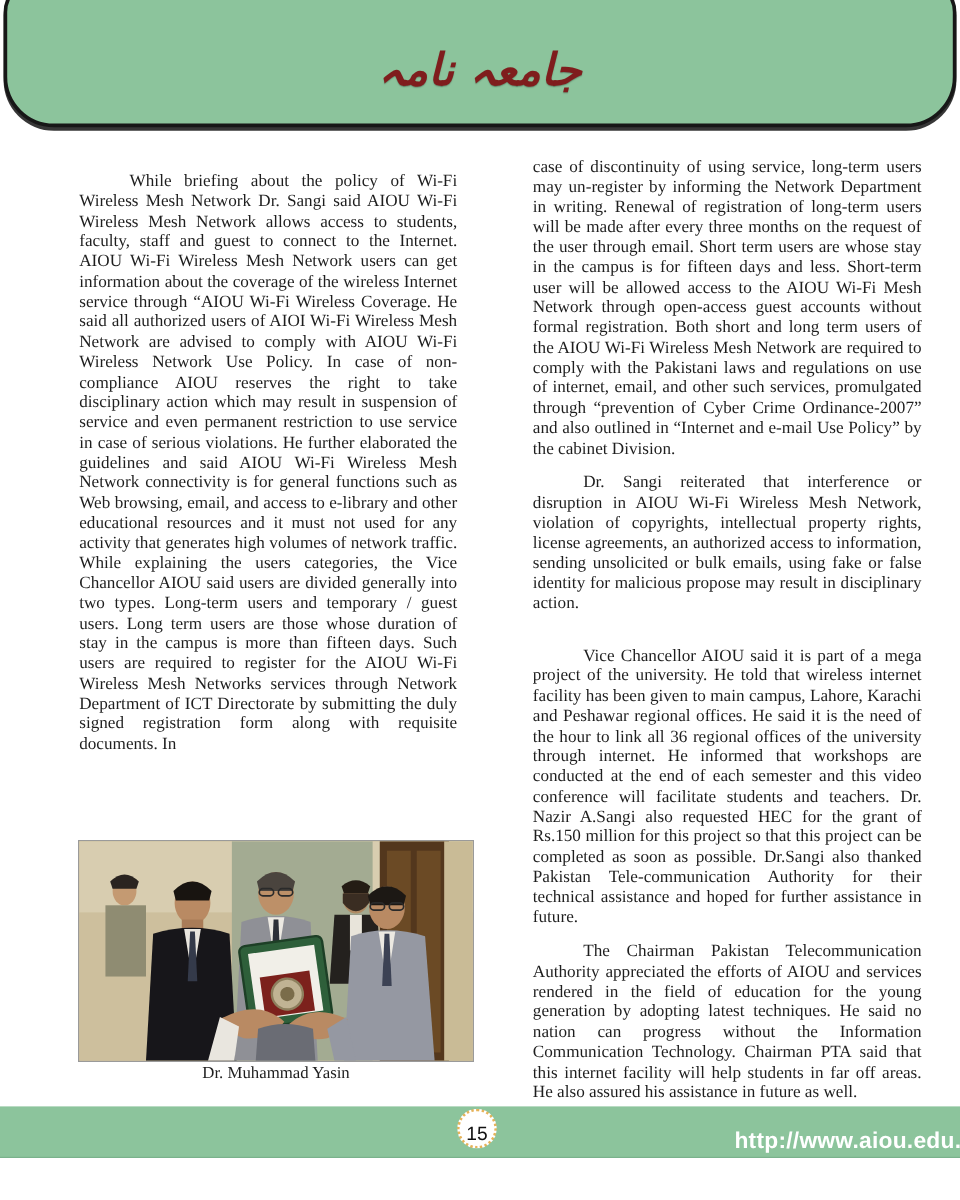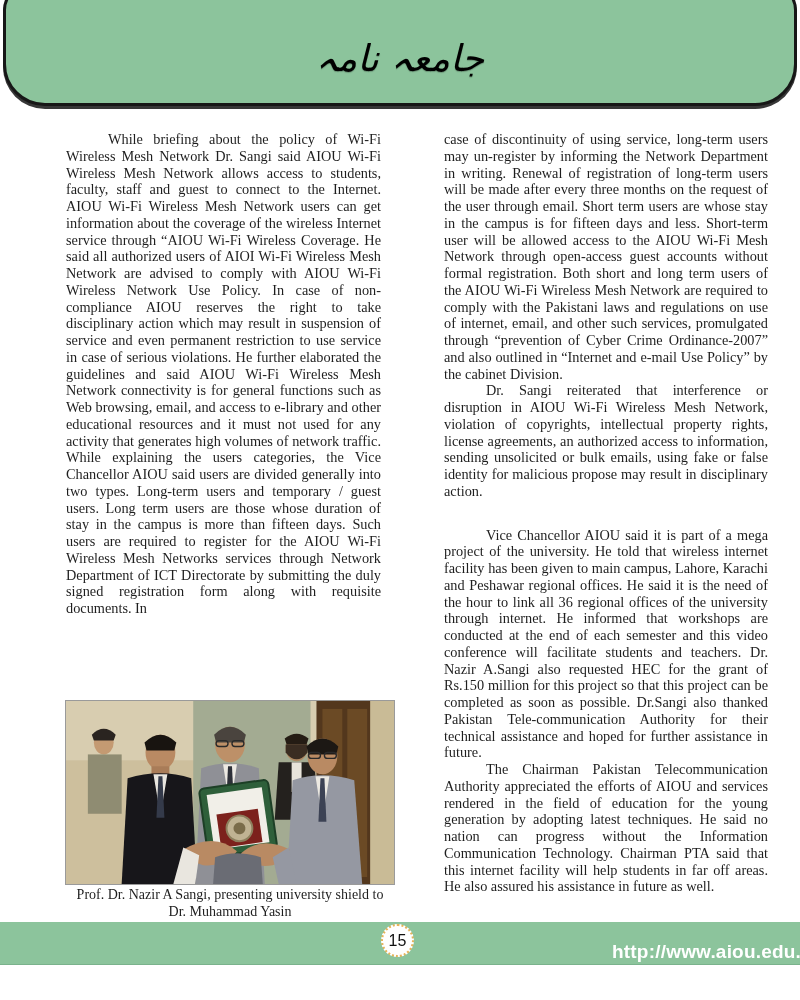--- a/index.html
+++ b/index.html
@@ -12,54 +12,54 @@
   .masthead {
     position:absolute; left:3px; right:3px; top:-16px; height:122px;
     background:#8cc49c;
     border:3px solid #171717;
     border-radius:26px 26px 42px 42px;
     box-shadow:0 3px 0 rgba(20,20,20,.85);
     display:flex; align-items:center; justify-content:center;
   }
   .masthead-title {
     font-family:"DejaVu Sans", sans-serif;
-    font-size:37px; font-weight:normal; font-style:italic;
-    color:#000000; direction:rtl; padding-top:26px;
+    font-size:37px; font-weight:bold; font-style:italic;
+    color:#7f1d1d; direction:rtl; padding-top:26px;
     text-shadow:0 1px 1px rgba(0,0,0,.25);
   }
   
   .column {
     position:absolute; top:131px;
     font-size:14.3px; line-height:16.75px; text-align:justify;
     color:#1e1e1e;
   }
   .col-left  { left:66px;  width:315px; }
   .col-right { left:444px; width:324px; }
   .para { text-indent:0; }
-  .para.indent { text-indent:42px; }
+  .para.indent { text-indent:42px;margin-top:12px; }
   .para.gap { margin-top:27px; }
   
   .photo-frame {
     position:absolute; left:65px; top:700px; width:330px; height:185px;
     border:1px solid #9a9a9a; background:#cfc2a0;
   }
   .photo-frame svg { display:block; width:100%; height:100%; }
   .photo-caption {
     position:absolute; left:55px; top:886px; width:350px;
     text-align:center; font-size:14px; line-height:17px; color:#1e1e1e;
   }
   
   .footer-bar {
     position:absolute; left:0; top:922px; width:800px; height:43px;
     background:#8cc49c; border-bottom:1px solid #7ab28c;
   }
   .page-badge {
     position:absolute; left:381px; top:924px; width:33px; height:33px;
     background:#ffffff; border:2px dotted #e6b35a; border-radius:50%;
-    display:flex; align-items:center; justify-content:center;
+    display:flex; align-items:flex-end; justify-content:center;
     font-family:"Liberation Sans", sans-serif; font-size:16px; color:#111111;
   }
   .site-url {
     position:absolute; left:612px; top:941px; width:160px;
     font-family:"Liberation Sans", sans-serif; font-weight:bold;
     font-size:19px; color:#ffffff; letter-spacing:.2px; white-space:nowrap;
   }
 </style>
 </head>
 <body>
@@ -133,21 +133,20 @@
     </g>
 
     <path d="M118 150 Q150 132 172 152 Q160 168 138 166 Q124 162 118 150 Z" fill="#b98a63"></path>
     <path d="M225 150 Q196 136 176 154 Q188 170 208 166 Q220 162 225 150 Z" fill="#b98a63"></path>
     <path d="M108 185 L118 148 L134 156 L130 185 Z" fill="#e9e6df"></path>
     <path d="M232 185 L224 148 L208 158 L214 185 Z" fill="#9598a2"></path>
     <path d="M150 158 Q172 150 196 158 L198 185 L148 185 Z" fill="#6a6c74"></path>
   </svg>
 </div>
 <div class="photo-caption">
-  <div>Prof. Dr. Nazir A Sangi, presenting university shield to</div>
   <div>Dr. Muhammad Yasin</div>
 </div>
 
 <div class="footer-bar"></div>
 <div class="page-badge">
   <span>15</span>
 </div>
 <div class="site-url">http://www.aiou.edu.pk</div>
 
 </body></html>

